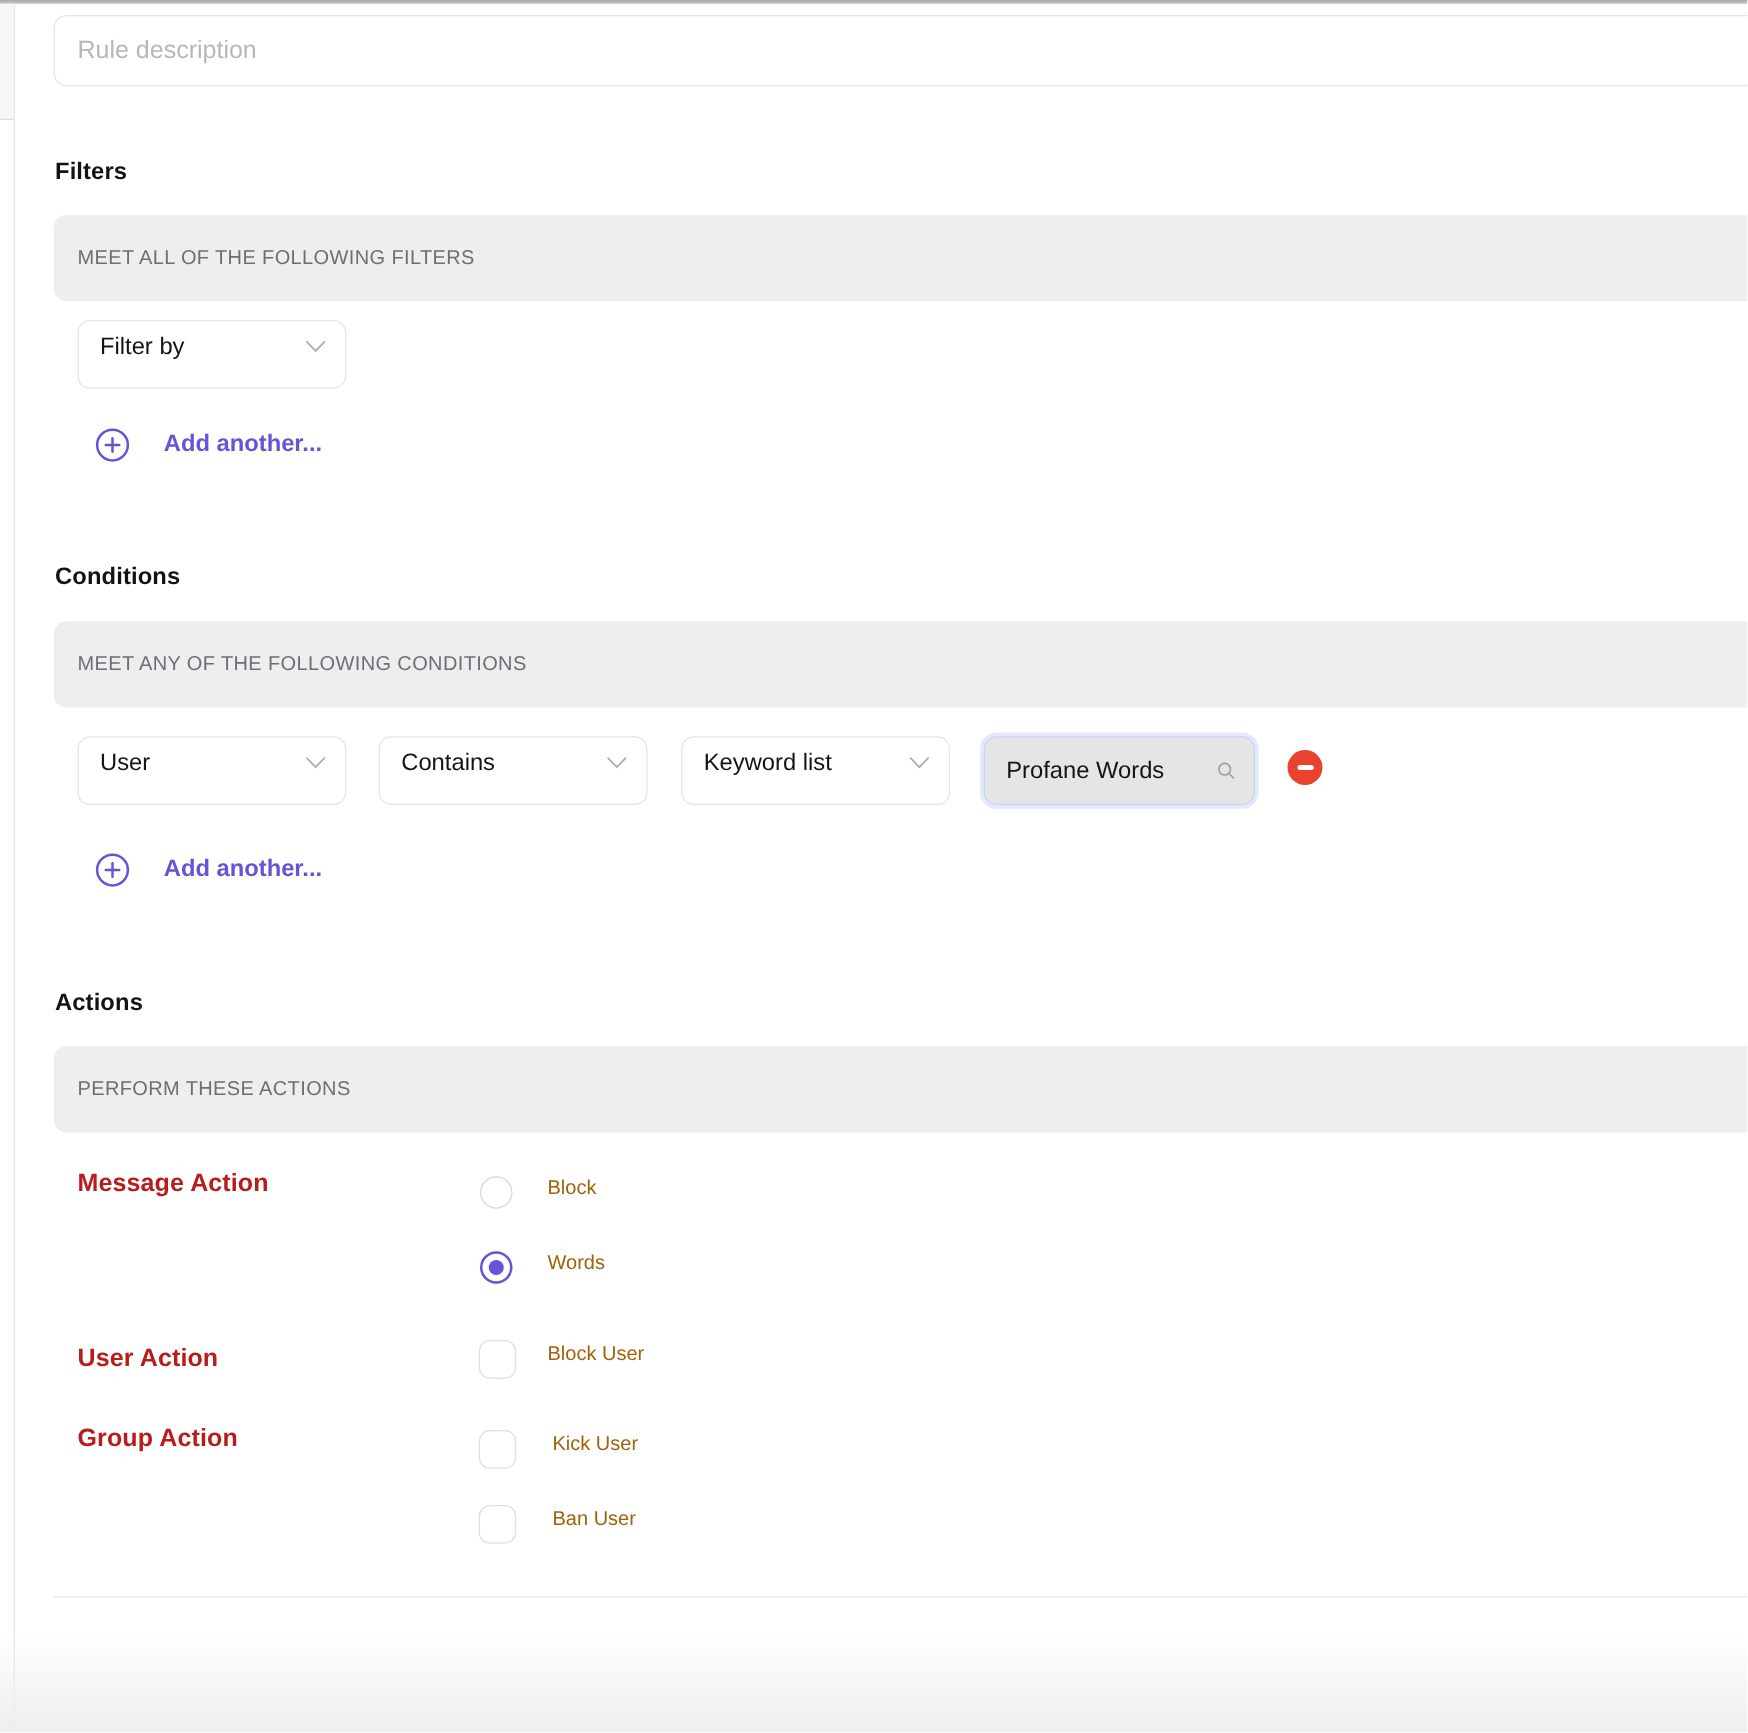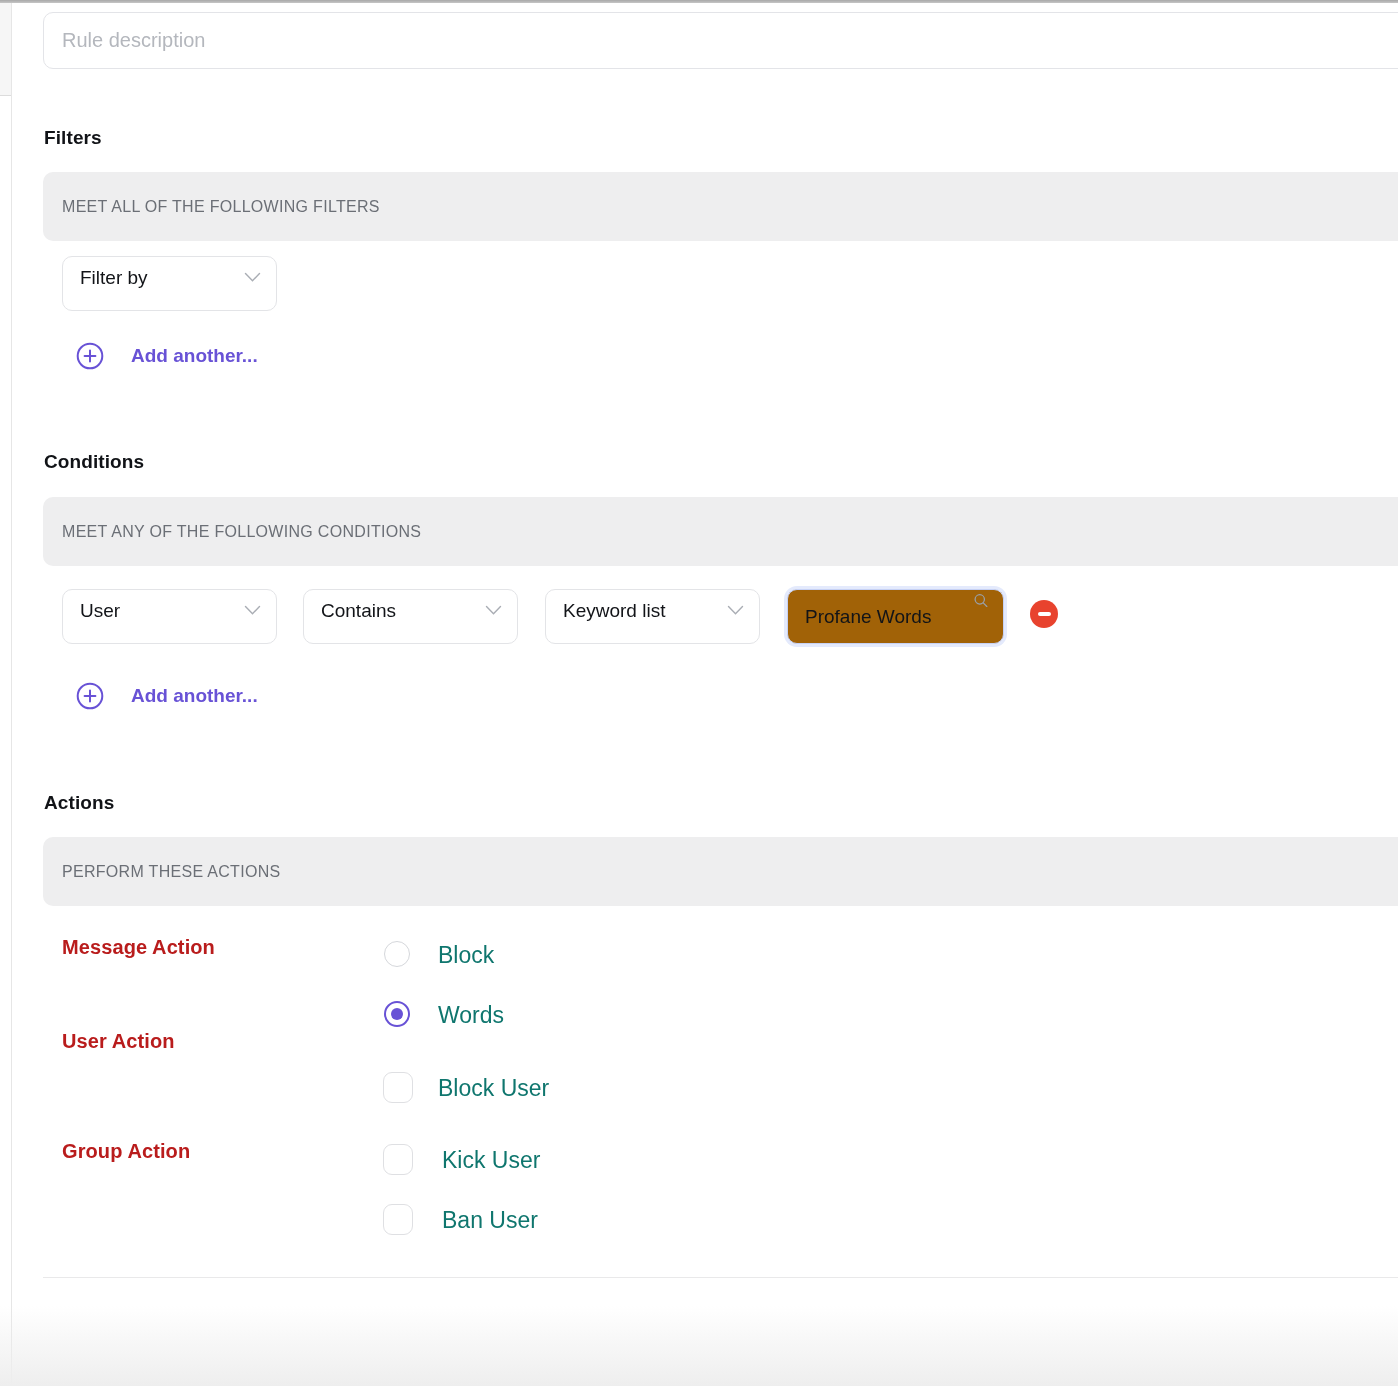--- a/index.html
+++ b/index.html
@@ -47,22 +47,22 @@
     align-items:center; padding:0 15px 12px 17px; cursor:pointer;
   }
   .select .val { font-size:19px; color:#121418; flex:1 1 auto; white-space:nowrap; }
   .select svg { flex:0 0 auto; }
 
   .row-filter  { position:absolute; left:0; top:256px; width:1398px; height:55px; }
   .row-cond    { position:absolute; left:0; top:589px; width:1398px; height:55px; }
 
   .kw-input-wrap {
     position:absolute; left:787px; top:0; width:217px; height:55px;
-    background:#a16207; border:1px solid #c7d2f5; border-radius:10px;
-    box-shadow:0 0 0 3px #e4eafc; display:flex; 
+    background:#e5e5e5; border:1px solid #c7d2f5; border-radius:10px;
+    box-shadow:0 0 0 3px #e4eafc; display:flex; align-items:center;
     padding:0 14px 0 17px;
     gap:30px;
   }
   .kw-input {
     border:none; outline:none; flex:1 1 auto; width:100%;
     font-size:19px; color:#121418; background:transparent;
     font-family:"Liberation Sans","DejaVu Sans",sans-serif;
   }
 
   .remove-btn {
@@ -74,21 +74,21 @@
 
   
   .add-row { position:absolute; left:76px; height:28px; display:flex;
     align-items:center; cursor:pointer;font-weight:bold; }
   .add-row .plus-wrap { width:28px; height:28px; }
   .add-row .add-label { margin-left:27px; font-size:19px; color:#6852d6; }
 
   
   .field-label { position:absolute; left:62px; font-size:20px; font-weight:600;
     color:#b91c1c; letter-spacing:.1px; }
-  .opt-label { position:absolute; font-size:23px; color:#0f766e; }
+  .opt-label { position:absolute; font-size:16px; color:#a16207; }
 
   .radio {
     position:absolute; left:384px; width:26px; height:26px; border-radius:50%;
     background:#fff; border:1.5px solid #d5d7db; cursor:pointer;
   }
   .radio.checked { border:2px solid #6852d6; }
   .radio.checked::after {
     content:""; position:absolute; left:50%; top:50%; width:12px; height:12px;
     margin:-6px 0 0 -6px; border-radius:50%; background:#6852d6;
   }
@@ -186,21 +186,21 @@
   <div class="banner" style="top:837px">PERFORM THESE ACTIONS</div>
 
   <div class="field-label" style="top:936px">Message Action</div>
 
   <div class="radio" style="top:941px"></div>
   <div class="opt-label" style="left:438px; top:942px">Block</div>
 
   <div class="radio checked" style="top:1001px"></div>
   <div class="opt-label" style="left:438px; top:1002px">Words</div>
 
-  <div class="field-label" style="top:1030px">User Action</div>
+  <div class="field-label" style="top:1076px">User Action</div>
 
   <div class="checkbox" style="top:1072px"></div>
   <div class="opt-label" style="left:438px; top:1075px">Block User</div>
 
   <div class="field-label" style="top:1140px">Group Action</div>
 
   <div class="checkbox" style="top:1144px"></div>
   <div class="opt-label" style="left:442px; top:1147px">Kick User</div>
 
   <div class="checkbox" style="top:1204px"></div>

